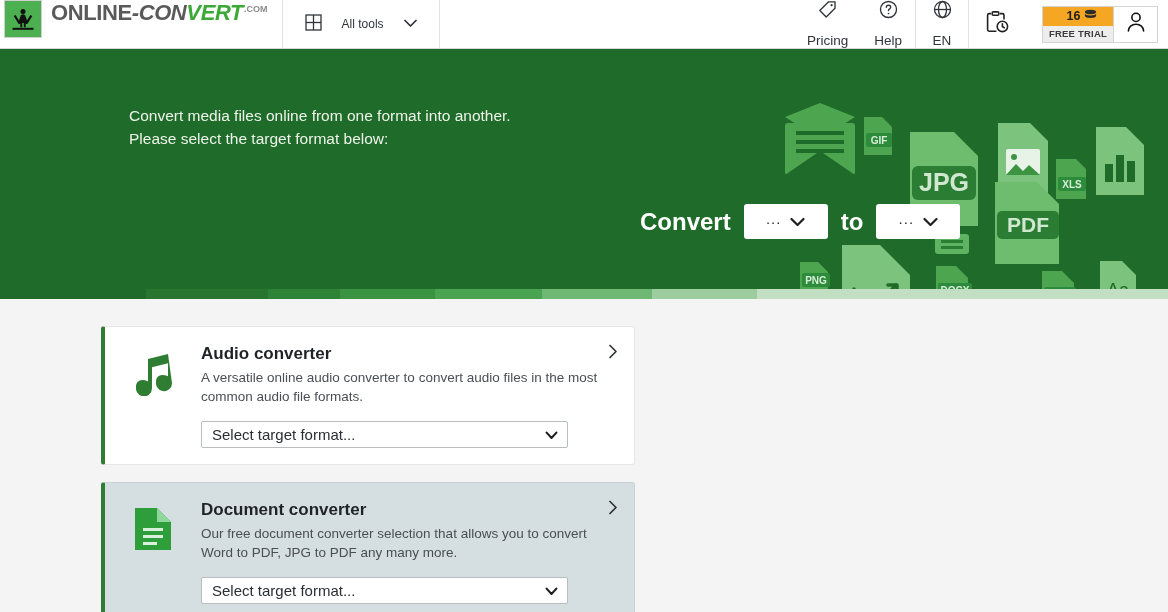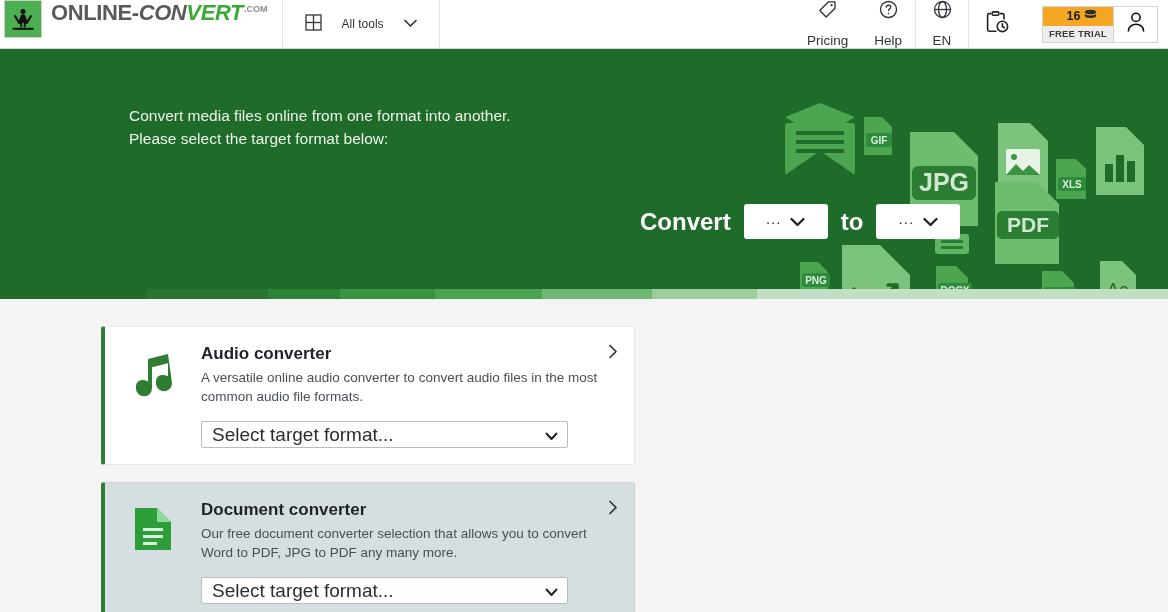--- a/index.html
+++ b/index.html
@@ -193,21 +193,21 @@
   }
   .card-select {
     margin-top: 15px;
     height: 27px; width: 367px;
     background: #ffffff;
     border: 1px solid #b9bdc1;
     border-radius: 2px;
     display: flex; align-items: center;
     justify-content: space-between;
     padding: 0 9px 0 10px;
-    font-size: 19px; color: #2a2e33;
+    font-size: 15px; color: #2a2e33;
     cursor: pointer;
   }
 </style>
 </head>
 <body>
 
 <div class="header">
 
   <div class="logo-zone">
     <div class="logo-mark">

